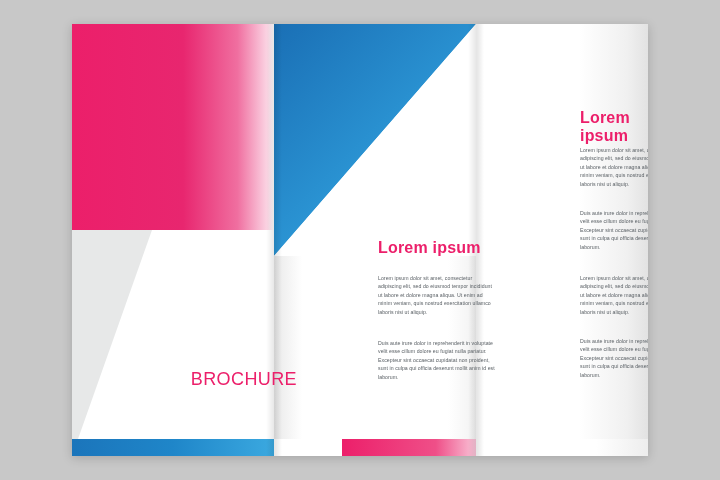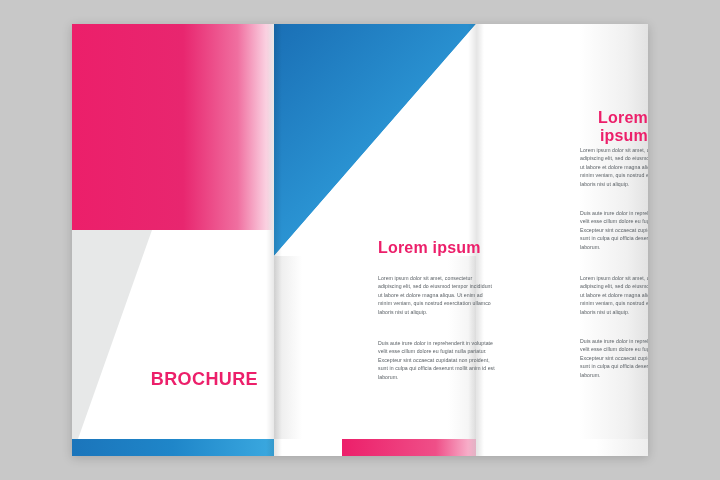--- a/index.html
+++ b/index.html
@@ -81,24 +81,25 @@
     width: 202px; height: 45px;
     background: linear-gradient(to right, #1b75bb 0%, #1f86c9 50%, #3ba9e0 100%);
   }
 
   .brochure-title {
     position: absolute;
     left: 0; top: 344px;
     width: 186px;
     text-align: right;
     color: #ec1f6a;
-    font-weight: bold;
+    font-weight: normal;
     font-size: 18px;
     line-height: 22px;
     letter-spacing: 0.4px;
+    padding-left: 39px;
   }
   .blue-block-fill {
     position: absolute;
     left: 202px; top: 0px;
     width: 202px; height: 232px;
     background: linear-gradient(135deg, #1a6fb5 0%, #2b95d4 55%, #45b0e4 100%);
     clip-path: polygon(0 0, 202px 0, 0 232px);
   }
   .mid-white-wedge {
     position: absolute;
@@ -139,21 +140,20 @@
   .fold-1 { left: 194px; background: linear-gradient(to right, rgba(0,0,0,0) 0%, rgba(0,0,0,0.10) 55%, rgba(0,0,0,0) 100%); }
   .fold-2 { left: 396px; background: linear-gradient(to right, rgba(0,0,0,0) 0%, rgba(0,0,0,0.10) 55%, rgba(0,0,0,0) 100%); }
 
   
   .heading {
     position: absolute;
     color: #ec1f6a;
     font-size: 16px;
     font-weight: bold;
     letter-spacing: 0.2px;
-    text-align: right;
   }
   .heading-mid  { left: 306px; top: 215px; }
   .heading-right{ left: 508px; top: 85px;  }
 
   .para {
     position: absolute;
     width: 118px;
     font-size: 5.2px;
     line-height: 8.4px;
     color: #5b6166;

